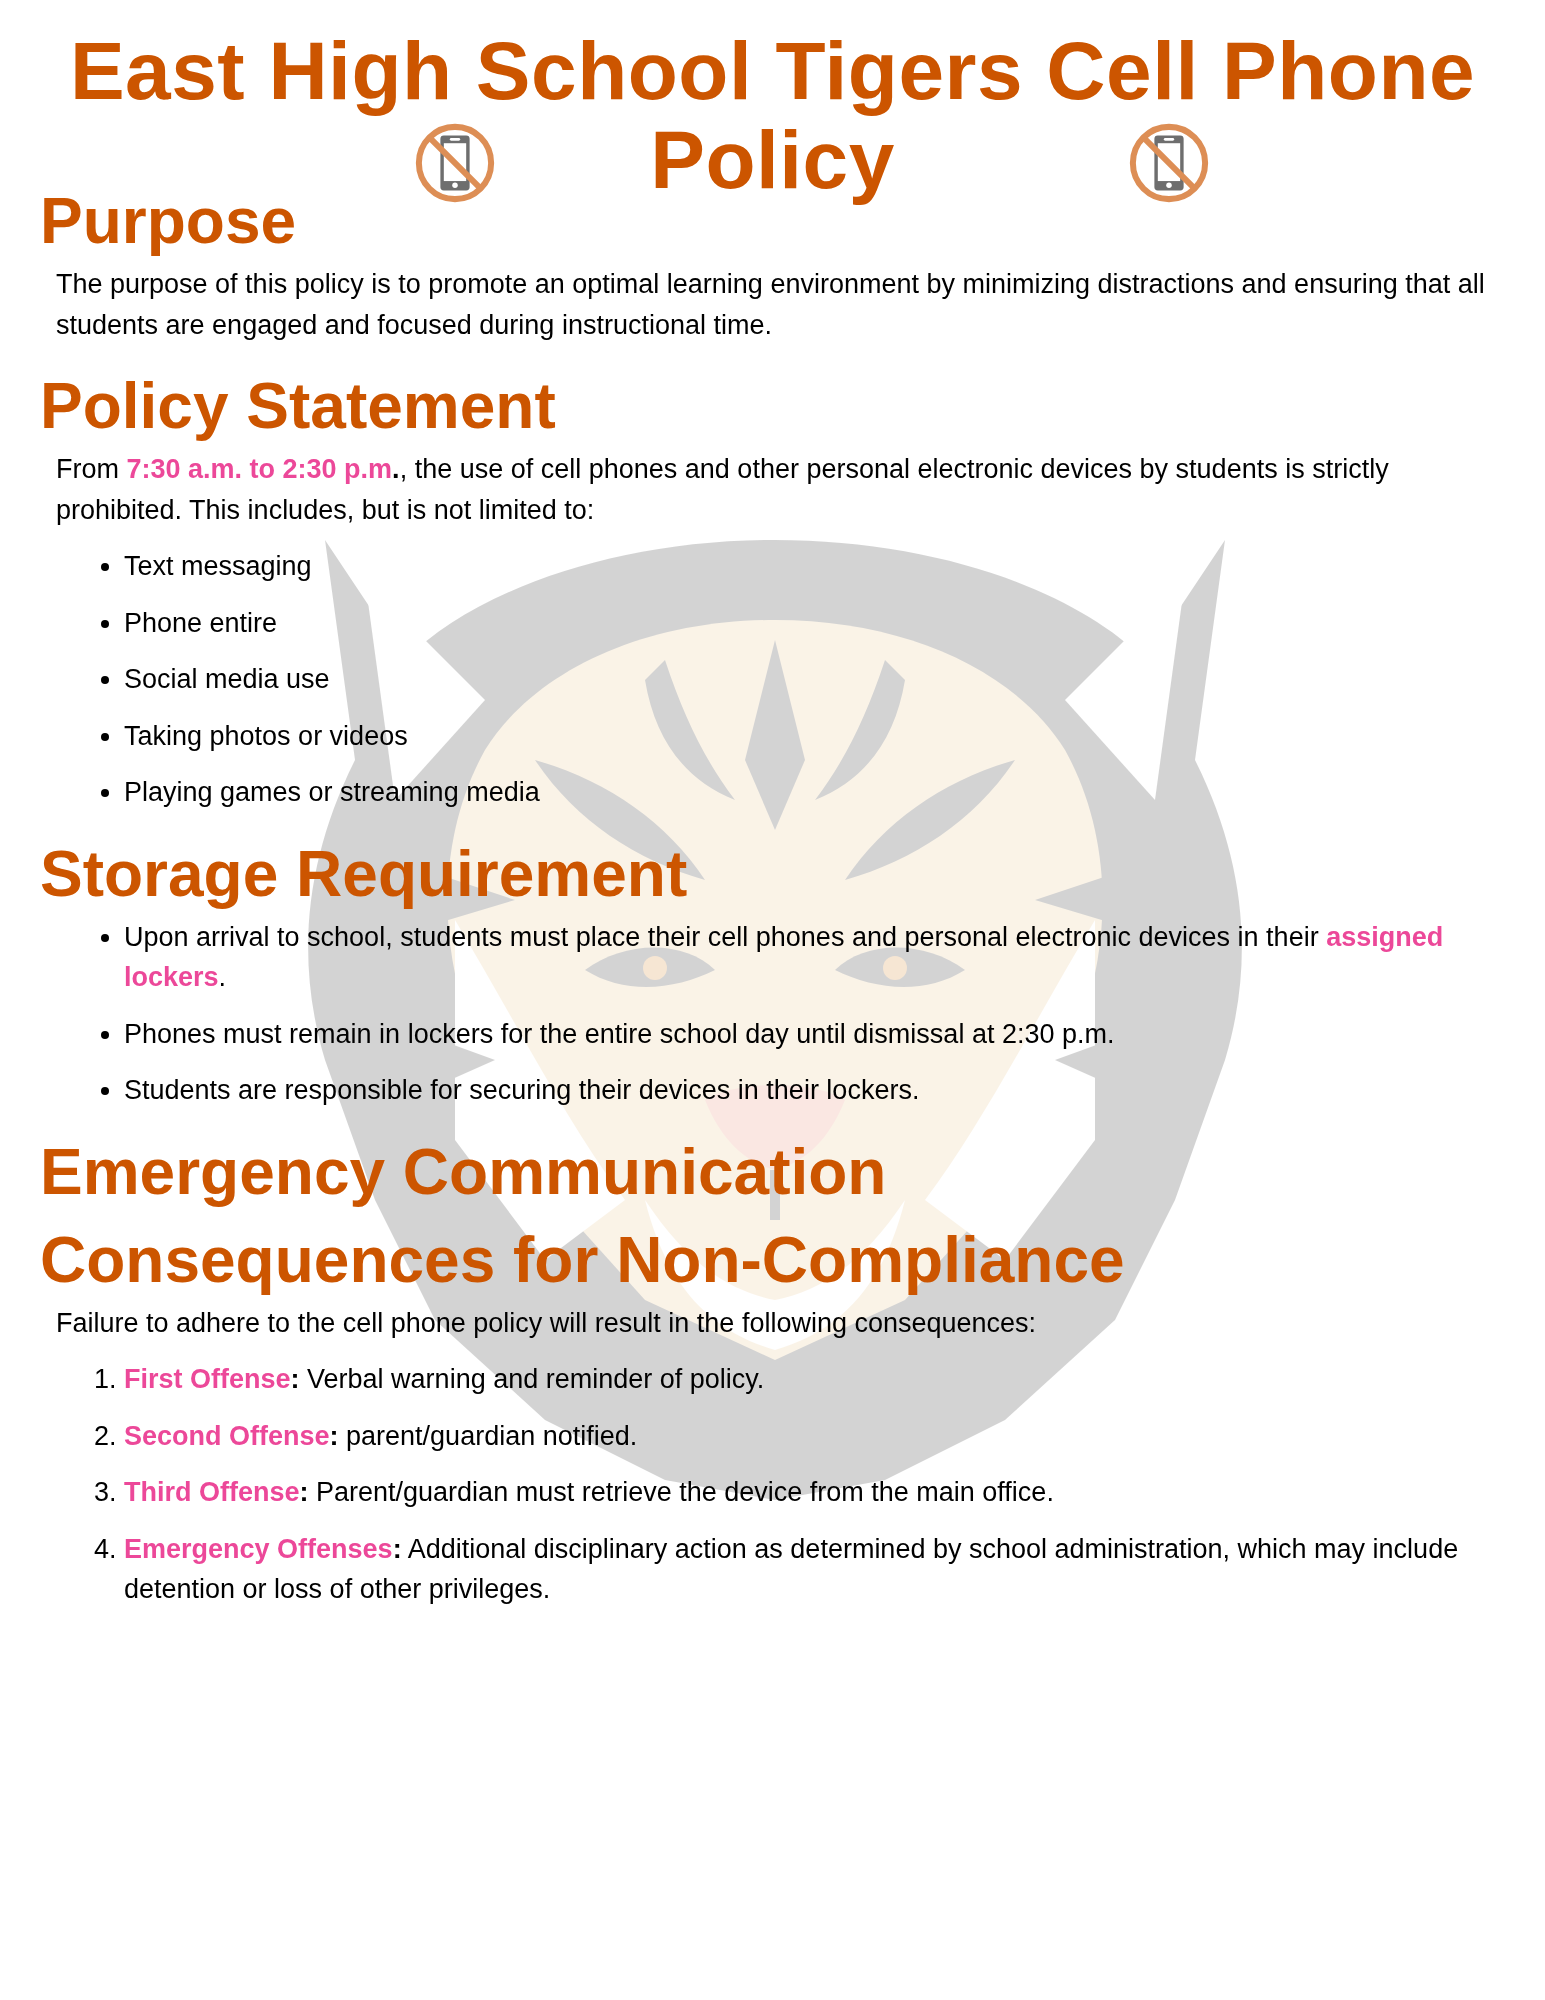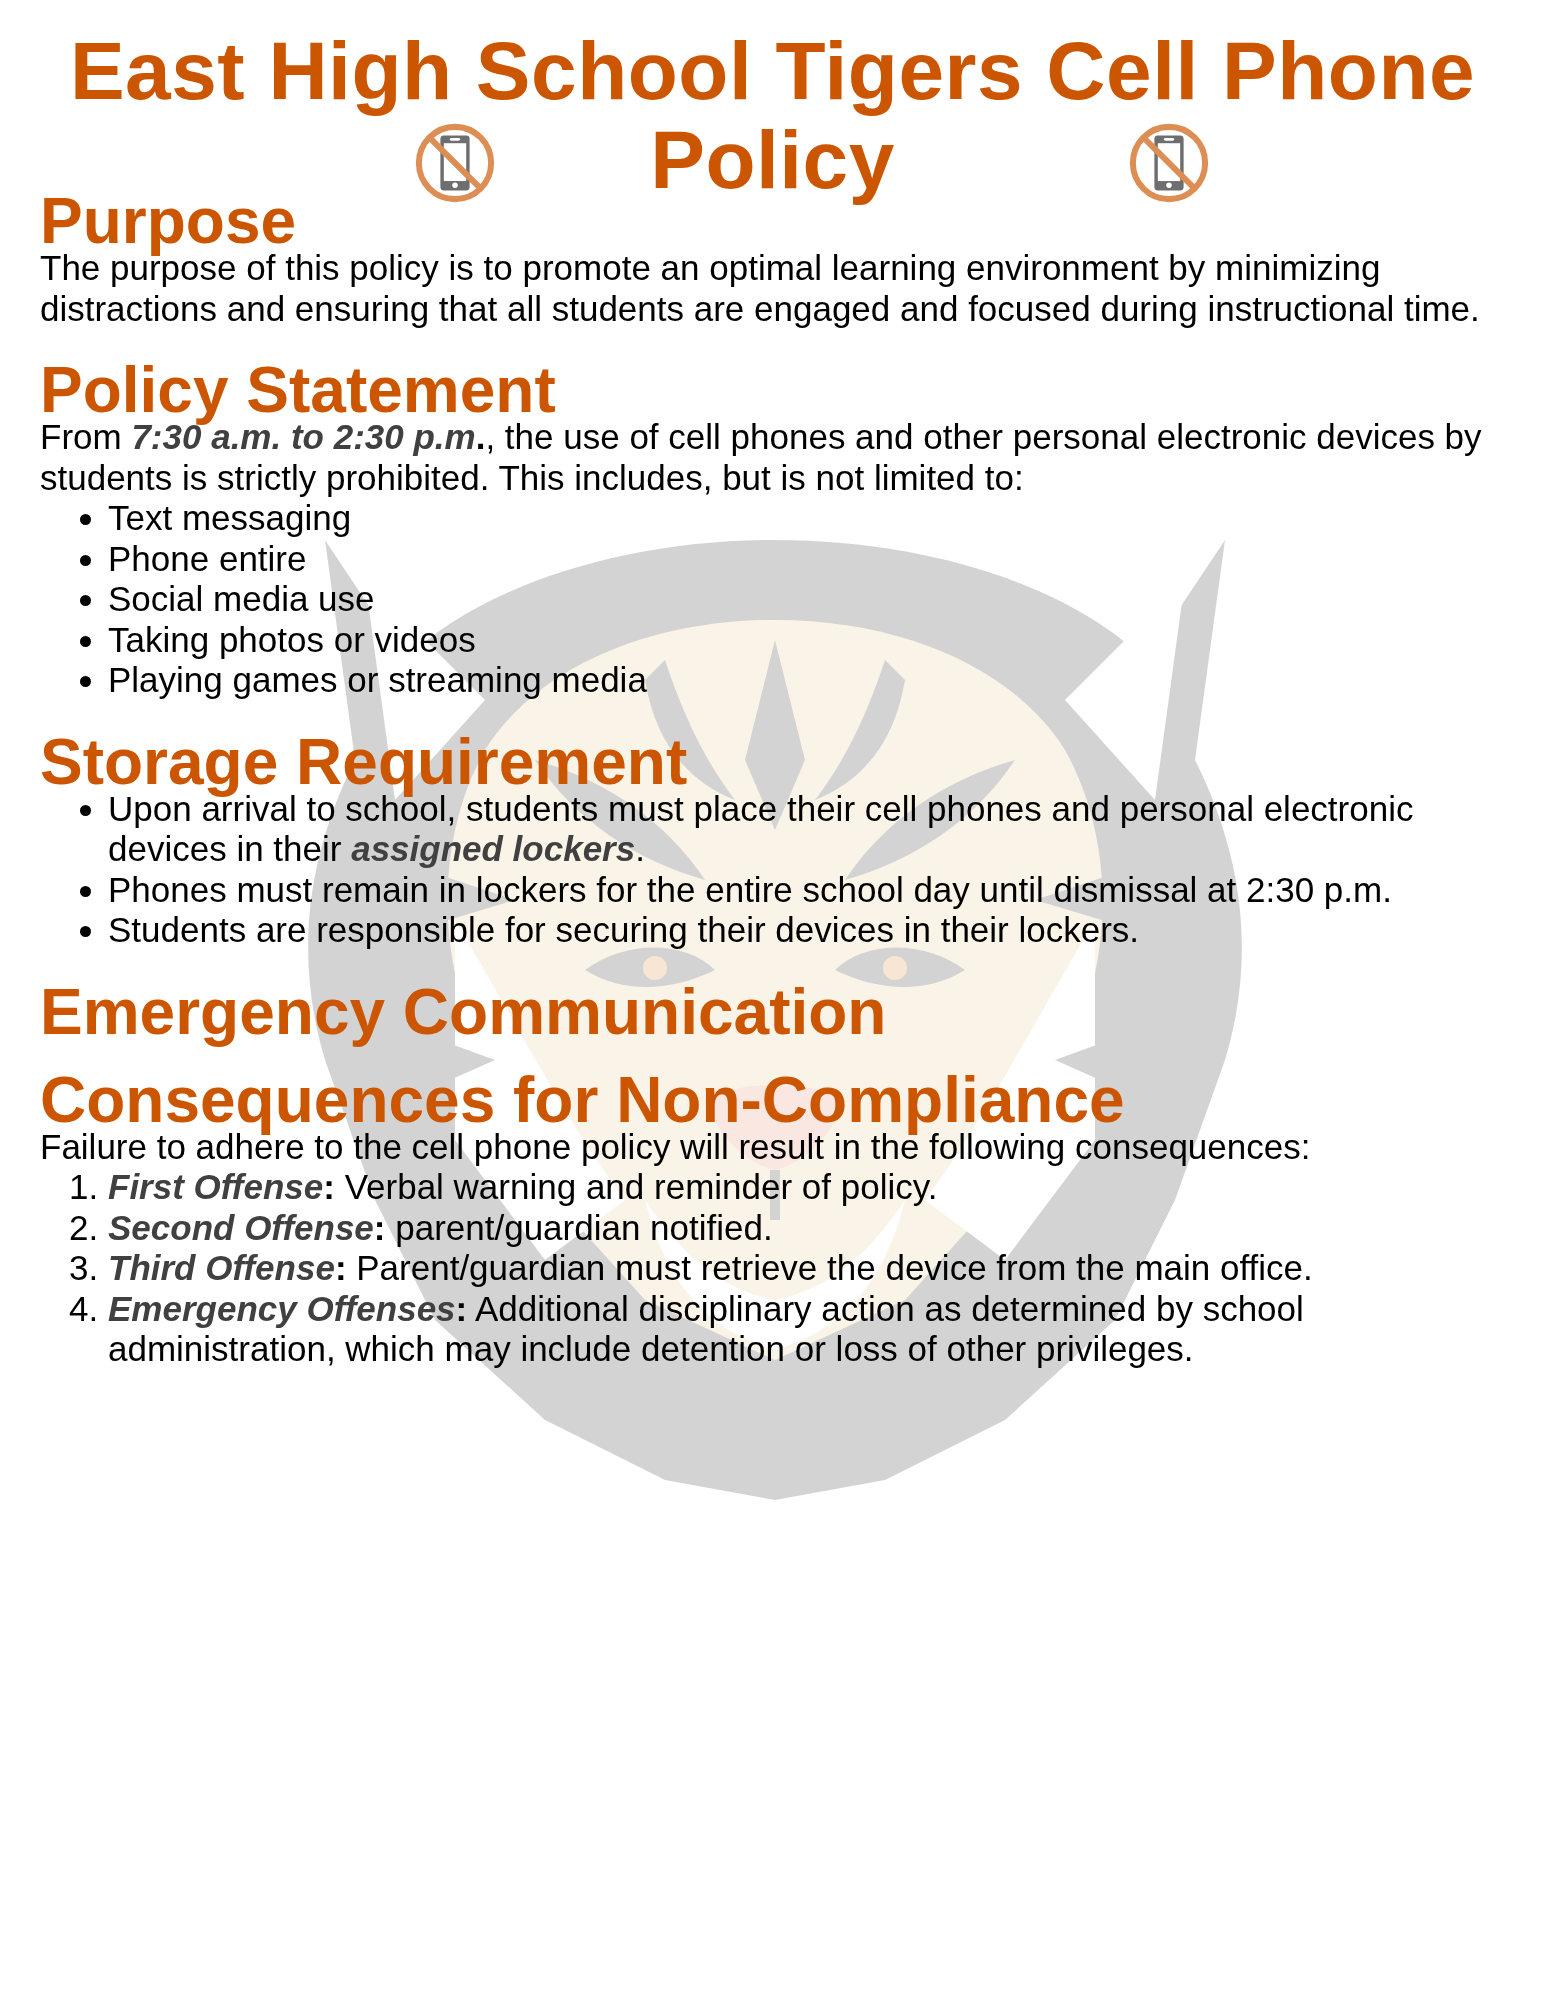--- a/index.html
+++ b/index.html
@@ -8,23 +8,23 @@
   .watermark { position:absolute; left:285px; top:500px; width:980px; height:1000px; z-index:0; opacity:0.32; }
   .page { position:relative; z-index:1; padding:30px 40px 0 40px; }
   .title { text-align:center; color:#cc5500; font-weight:bold; font-size:82px; line-height:82px;
            margin:0; letter-spacing:0.5px; }
   .title-row2 { position:relative; height:90px; }
   .title-row2 .title { position:absolute; left:0; right:0; top:7px; }
   .noicon { position:absolute; width:86px; height:86px; top:8px; }
   .noicon.left { left:372px; }
   .noicon.right { left:1086px; }
   h2 { color:#cc5500; font-size:64px; line-height:54px; margin:0; font-weight:bold; }
-  p, li { font-size:35px; line-height:40.5px; margin:0; }
+  p, li { font-size:27px; line-height:40.5px; margin:16px; }
   .section { margin-bottom:34px; }
-  .hl { color:#404040; font-weight:bold;font-style:italic; }
+  .hl { color:#ec4899; font-weight:bold; }
   ul, ol { margin:0; padding-left:68px; }
   ul li { list-style:disc; padding-left:0; }
   ol li { padding-left:0; }
   ol li::marker { font-weight:normal; }
   b.colon { font-weight:bold; }
 </style>
 </head>
 <body>
 
 <svg class="watermark" viewBox="0 0 980 1000" xmlns="http://www.w3.org/2000/svg">

